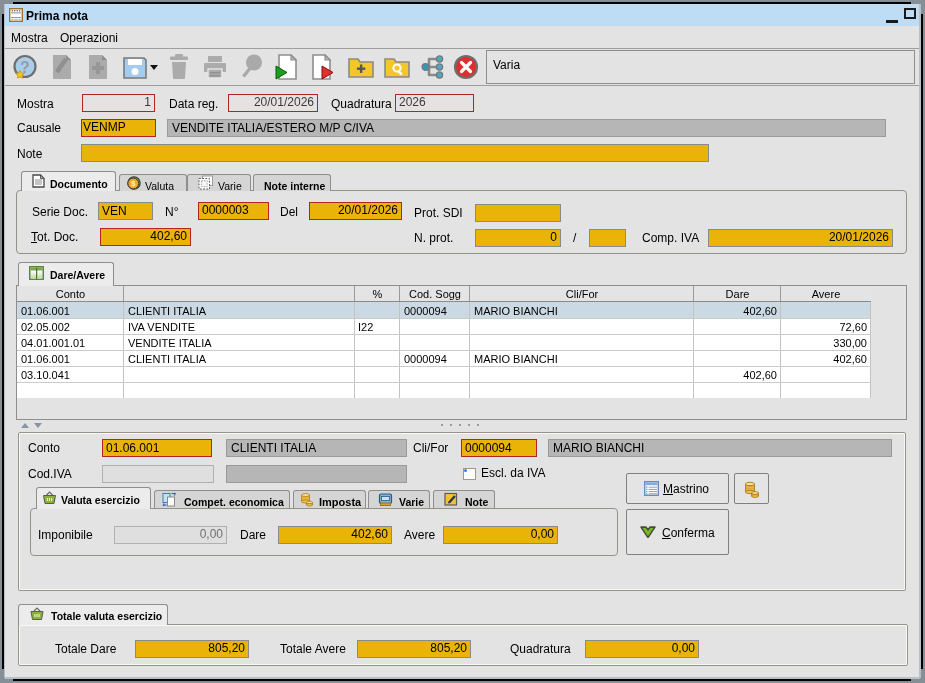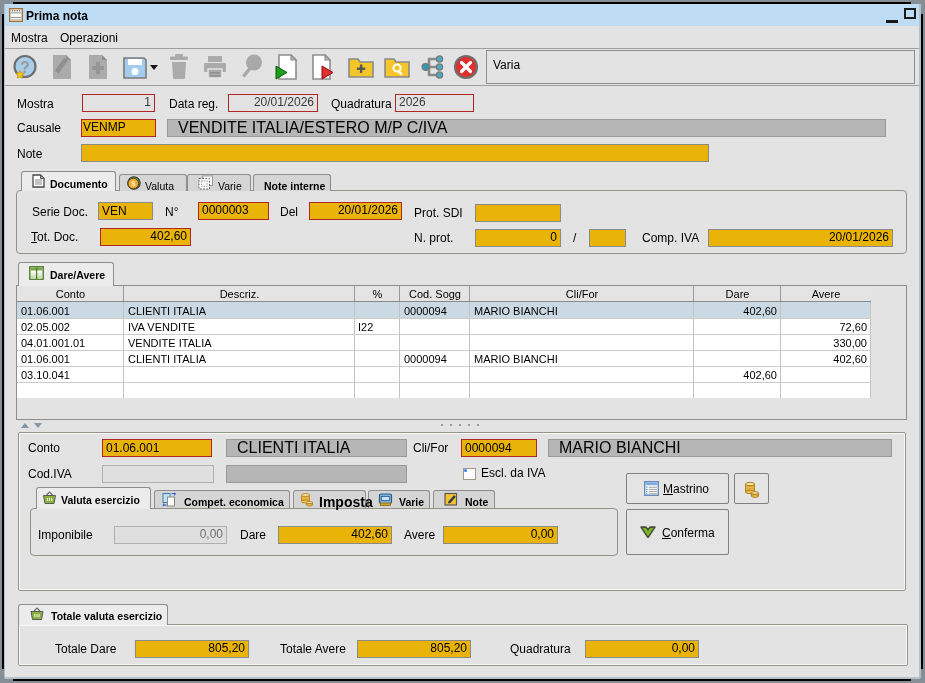--- a/index.html
+++ b/index.html
@@ -6,21 +6,21 @@
 #stage{position:relative;width:925px;height:683px;background:#868F96;overflow:hidden;
   font-family:"Liberation Sans",sans-serif;font-size:12px;color:#000;}
 .abs{position:absolute;}
 .lbl{position:absolute;font-size:12px;white-space:nowrap;line-height:14px;}
 .fld{position:absolute;box-sizing:border-box;font-size:12px;line-height:14px;white-space:nowrap;overflow:hidden;}
 .red{border:1.5px solid #B22525;}
 .gry{border:1px solid #8A8A8A;}
 .white{background:#eab308;}
 .disb{background:#E3E3E3;}
 .disb2{background:#DFDFDF;border:1px solid #B0B0B0;}
-.disp{background:#B6B6B6;border:1px solid #9A9A9A;font-size:16px;padding-left:10px;}
+.disp{background:#B6B6B6;border:1px solid #9A9A9A;font-size:12px;padding-left:4px;}
 .rt{text-align:right;padding-right:3px;}
 .lt{padding-left:3px;}
 .tab{position:absolute;box-sizing:border-box;border:1px solid #8E8E8E;border-bottom:none;
   border-radius:3px 3px 0 0;font-size:11px;background:#D5D5D5;white-space:nowrap;}
 .tab.act{background:#ECECEC;font-weight:bold;}
 .panelbox{position:absolute;box-sizing:border-box;border:1px solid #94918A;border-radius:4px;}
 .etched{position:absolute;box-sizing:border-box;border:1px solid #96938C;border-radius:2px;
   outline:1px solid rgba(255,255,255,0.75);outline-offset:-2px;}
 .btn{position:absolute;box-sizing:border-box;border:1px solid #808080;background:#E4E4E4;border-radius:2px;}
 svg{position:absolute;}
@@ -223,21 +223,20 @@
       </linearGradient>
       <rect x="2" y="5" width="5" height="8" fill="url(#tg)"></rect>
       <rect x="8" y="5" width="5" height="8" fill="url(#tg)"></rect>
       <rect x="7" y="1.5" width="1.2" height="12" fill="#4A7A2A"></rect>
     </svg>
   </div>
   <div id="table" class="abs" style="left:17px;top:286px;width:854px;height:112px;font-size:11px;">
 
     <div class="abs" style="left:0;top:0;width:854px;height:15px;background:#E4E4E4;border-bottom:1px solid #8A8A8A;"></div>
     <div class="abs hc" style="left:0;width:107px;">Conto</div>
-    <div class="abs hc" style="left:107px;width:231px;">Descriz.</div>
     <div class="abs hc" style="left:338px;width:45px;">%</div>
     <div class="abs hc" style="left:383px;width:70px;">Cod. Sogg</div>
     <div class="abs hc" style="left:453px;width:224px;">Cli/For</div>
     <div class="abs hc" style="left:677px;width:87px;">Dare</div>
     <div class="abs hc" style="left:764px;width:90px;">Avere</div>
 
     <div class="vs" style="left:106px;"></div>
       <div class="vs" style="left:337px;"></div>
     <div class="vs" style="left:382px;"></div>
       <div class="vs" style="left:452px;"></div>
@@ -314,21 +313,21 @@
   <div class="lbl" style="left:481px;top:466px;">Escl. da IVA</div>
 
   <div class="panelbox" style="left:30px;top:508px;width:588px;height:48px;"></div>
   <div class="tab act" style="left:36px;top:487px;width:115px;height:22px;"></div>
   <div class="tab" style="left:154px;top:490px;width:136px;height:18px;"></div>
   <div class="tab" style="left:293px;top:490px;width:73px;height:18px;"></div>
   <div class="tab" style="left:368px;top:490px;width:62px;height:18px;"></div>
   <div class="tab" style="left:433px;top:490px;width:62px;height:18px;"></div>
   <div class="lbl" style="left:61px;top:493px;font-size:10.5px;font-weight:bold;">Valuta esercizio</div>
   <div class="lbl" style="left:184px;top:495px;font-size:10.5px;font-weight:bold;">Compet. economica</div>
-  <div class="lbl" style="left:319px;top:495px;font-size:14px;font-weight:bold;text-align:right;">Imposta</div>
+  <div class="lbl" style="left:319px;top:495px;font-size:11px;font-weight:bold;text-align:right;">Imposta</div>
   <div class="lbl" style="left:399px;top:495px;font-size:10.5px;font-weight:bold;">Varie</div>
   <div class="lbl" style="left:465px;top:495px;font-size:10.5px;font-weight:bold;">Note</div>
   <div id="tab2icons">
 
     <svg style="left:42px;top:491px;" width="15" height="14" viewBox="0 0 15 14">
       <path d="M4.5 4 L7.5 1 L10.5 4" fill="none" stroke="#6A6A6A" stroke-width="1.2"></path>
       <path d="M1.5 4.5 L13.5 4.5 L12 12.5 L3 12.5 Z" fill="#8EB03E" stroke="#5A5A5A" stroke-width="1"></path>
       <path d="M5.4 7 V10 M7.5 7 V10 M9.6 7 V10" stroke="#E8F0D0" stroke-width="1.1"></path>
     </svg>
 

